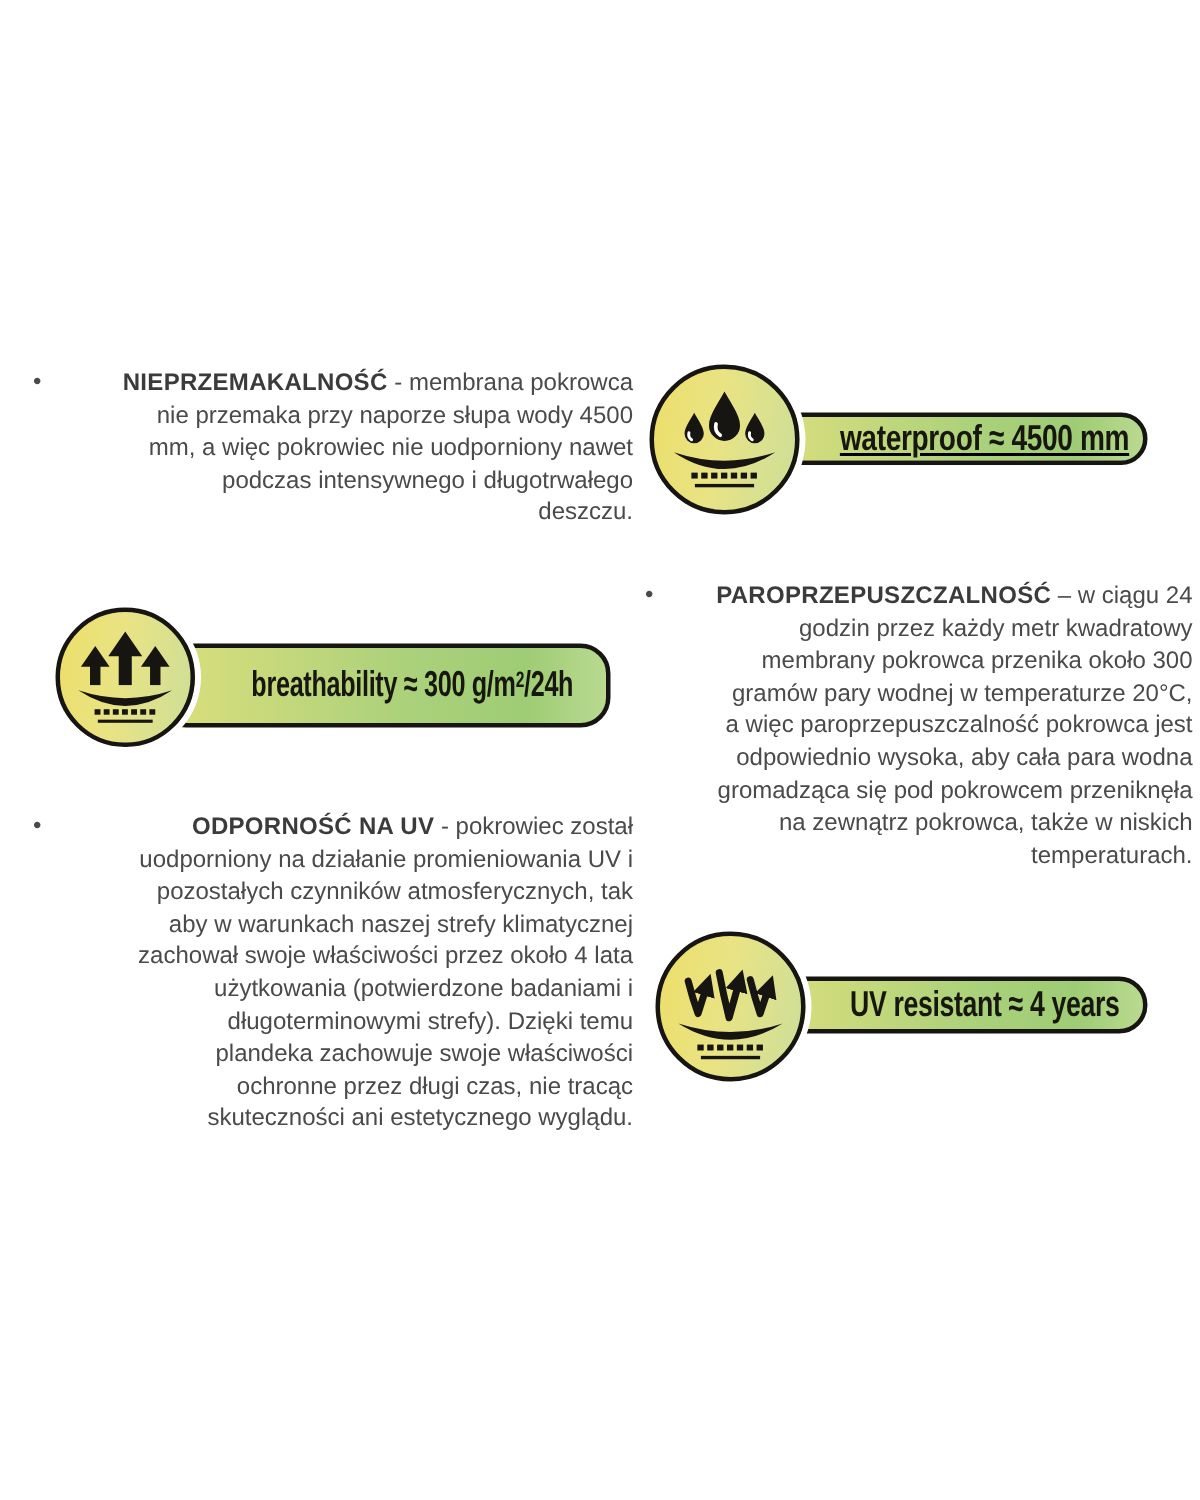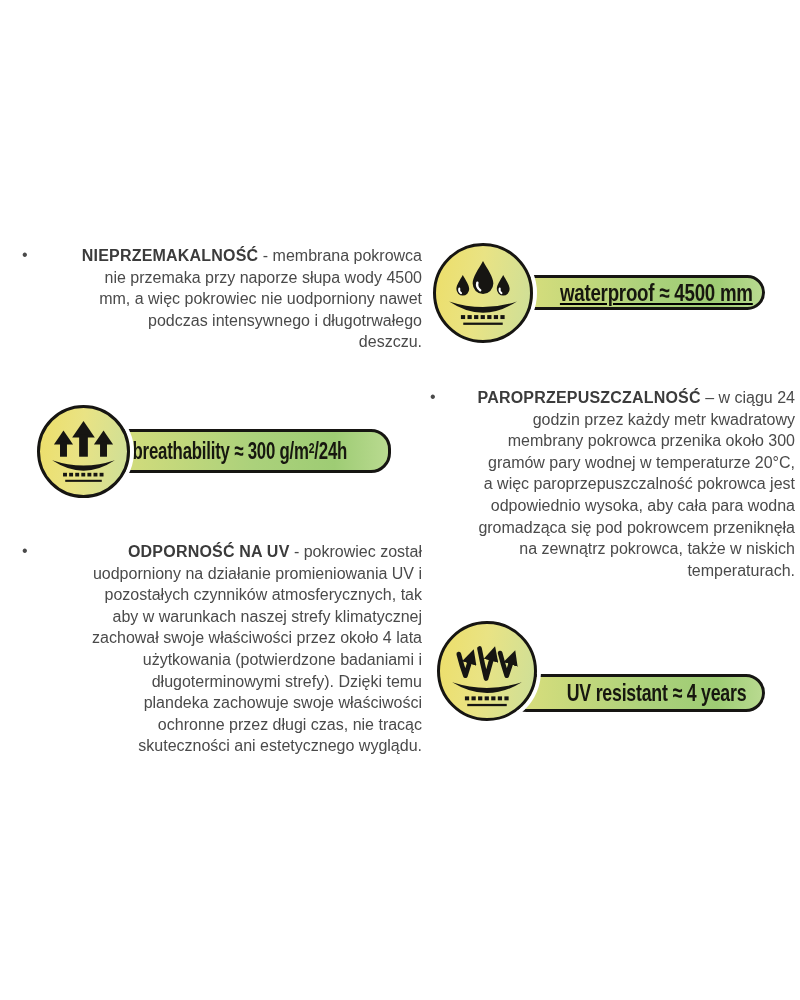--- a/index.html
+++ b/index.html
@@ -118,21 +118,21 @@
               <rect x="61.5" y="73.5" width="4.5" height="4.2"></rect>
               <rect x="68.5" y="73.5" width="4.5" height="4.2"></rect>
           </g>
           <rect x="29" y="81.5" width="42" height="2.4"></rect>
         </g>
       </svg>
     </div>
   </div>
 
   <div>
-    <div class="badge-pill" style="left:88px; top:429px; width:303px; height:44px; border-radius:20px; padding-left:30px;justify-content:flex-end;">
+    <div class="badge-pill" style="left:104px; top:429px; width:303px; height:56px; border-radius:20px; padding-left:30px;">
       <span class="pill-text scale-b"><span>breathability ≈ 300 g/m</span><sup>2</sup><span>/24h</span></span>
     </div>
     <div class="badge-circle" style="left:37px; top:405px; width:93px; height:93px;">
       <svg viewBox="0 0 100 100">
         <g fill="currentColor">
           <polygon points="50,15 37,34 63,34"></polygon>
             <rect x="45" y="31" width="10" height="25"></rect>
           <polygon points="27,26 16,42 38,42"></polygon>
             <rect x="23" y="39" width="8" height="17"></rect>
           <polygon points="73,26 62,42 84,42"></polygon>
@@ -178,21 +178,21 @@
       <div class="line">gramów pary wodnej w temperaturze 20°C,</div>
       <div class="line">a więc paroprzepuszczalność pokrowca jest</div>
       <div class="line">odpowiednio wysoka, aby cała para wodna</div>
       <div class="line">gromadząca się pod pokrowcem przeniknęła</div>
       <div class="line">na zewnątrz pokrowca, także w niskich</div>
       <div class="line">temperaturach.</div>
     </div>
   </div>
 
   <div>
-    <div class="badge-pill" style="left:508px; top:651px; width:257px; height:38px; border-radius:19px; padding-left:34px;margin-top:23px;">
+    <div class="badge-pill" style="left:508px; top:651px; width:257px; height:38px; border-radius:19px; padding-left:34px;">
       <span class="pill-text scale-u"><span>UV resistant ≈ 4 years</span><sup></sup><span></span></span>
     </div>
     <div class="badge-circle" style="left:437px; top:621px; width:100px; height:100px;">
       <svg viewBox="0 0 100 100">
         <defs>
           <marker id="ah" viewBox="0 0 10 10" refX="4" refY="5" markerWidth="3.2" markerHeight="3.2" orient="auto-start-reverse">
             <path d="M0,0 L10,5 L0,10 Z" fill="currentColor"></path>
           </marker>
         </defs>
         <g fill="none" stroke="currentColor" stroke-width="5" stroke-linecap="round" stroke-linejoin="round">

